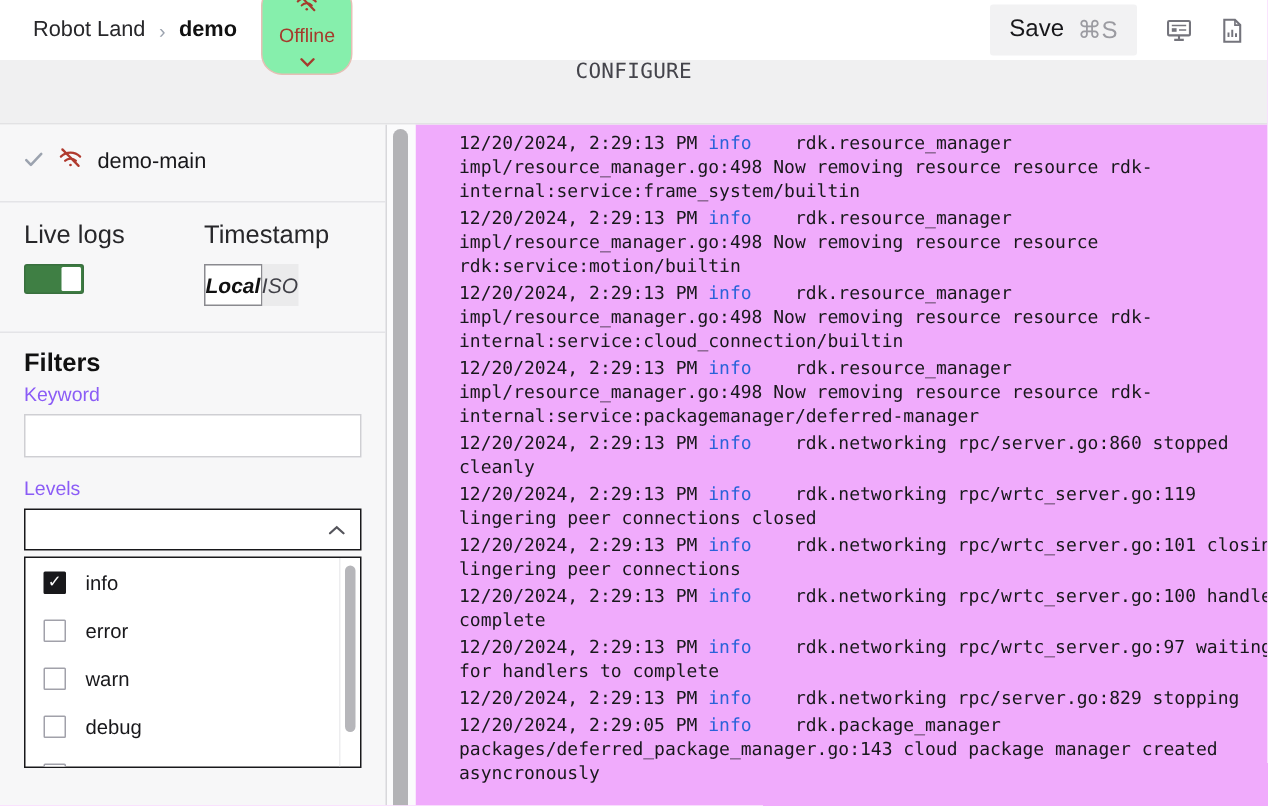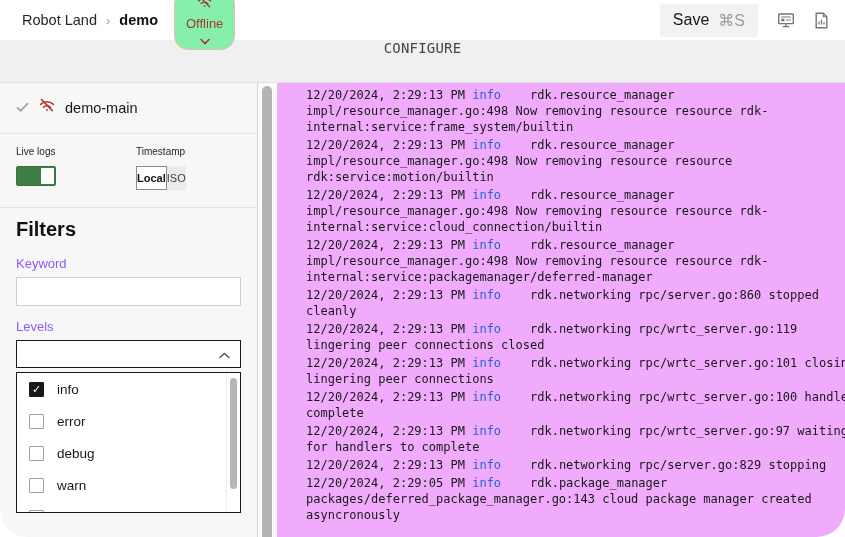--- a/index.html
+++ b/index.html
@@ -1,18 +1,18 @@
 <!DOCTYPE html>
 <html><head>
 <meta charset="utf-8">
 <style>
   * { box-sizing: border-box; margin: 0; padding: 0; }
   html,body { width:845px; height:537px; overflow:hidden; }
   body { font-family:"Liberation Sans", sans-serif; background:#fff; color:#18181b; }
-  .app { width:845px; height:537px; position:relative; overflow:hidden; background:#fff;border-radius:28px; }
+  .app { width:845px; height:537px; position:relative; overflow:hidden; background:#fff; }
 
   
   .header { height:40px; display:flex; align-items:center; justify-content:space-between; padding:0 16px 0 22px; background:#fff; }
   .header-left { display:flex; align-items:center; }
   .breadcrumb { display:flex; align-items:center; gap:9px; font-size:14.5px; color:#27272a; }
   .crumb-sep { color:#9ca3af; font-size:13px; }
   .machine-name { font-weight:700; color:#111; }
   .badge { display:flex; align-items:center; gap:7px; margin-left:16px; background:#86efac; border:1px solid #e5bfb5; border-radius:14px; padding:4px 11px; color:#a53a2c; font-size:13px; cursor:pointer;flex-direction:column; }
   .badge svg { display:block; }
   .header-right { display:flex; align-items:center; gap:19px; }
@@ -27,29 +27,29 @@
 
   
   .content { display:flex; height:454px; overflow:hidden; }
 
   .sidebar { width:258px; min-width:258px; background:#f7f7f8; border-right:1px solid #d8d8db; }
   .side-row1 { display:flex; align-items:center; gap:10px; padding:15px 16px 16px; border-bottom:1px solid #e4e4e7; }
   .part-name { font-size:14.5px; color:#18181b; }
 
   .controls { display:flex; padding:12px 16px 17px; border-bottom:1px solid #e4e4e7; }
   .ctl-col1 { width:120px; }
-  .ctl-label { font-size:10px; color:#27272a; margin-bottom:9px; display:block; }
+  .ctl-label { font-size:17px; color:#27272a; margin-bottom:9px; display:block; }
   .toggle { width:40px; height:20px; background:#3f7f44; border:1px solid #39703e; border-radius:2px; position:relative; cursor:pointer; margin-top:4px; }
   .toggle-knob { position:absolute; top:1px; right:1px; width:13px; height:16px; background:#fff; border-radius:1px; }
   .seg { display:flex; align-items:stretch; }
-  .seg-btn { font-size:11px; padding:5px 0; background:#ebebec; color:#3f3f46; display:flex; align-items:center; cursor:pointer; }
+  .seg-btn { font-size:14px; padding:5px 0; background:#ebebec; color:#3f3f46; display:flex; align-items:center; cursor:pointer;font-style:italic; }
   .seg-btn.selected { background:#fff; border:1px solid #8a8a8f; font-weight:700; color:#111; }
 
   .filters { padding:10px 16px 0; }
-  .filters-title { font-size:20px; font-weight:700; color:#111; margin-bottom:15px; }
+  .filters-title { font-size:17px; font-weight:700; color:#111; margin-bottom:3px; }
   .field-label { font-size:13px; color:#8b5cf6; display:block; margin-bottom:6px; }
   .text-input { width:100%; height:29px; border:1px solid #cfcfd3; background:#fff; padding:0 8px; font-size:13px; font-family:inherit; margin-bottom:13px; }
   .select-box { height:28px; border:1px solid #18181b; background:#fff; display:flex; align-items:center; justify-content:flex-end; padding:0 10px; cursor:pointer; }
   .dropdown { margin-top:4px; border:1px solid #18181b; background:#fff; height:141px; overflow:hidden; position:relative; }
   .dd-item { display:flex; align-items:center; gap:13px; height:32px; padding-left:12px; cursor:pointer; }
   .checkbox { width:15px; height:15px; border:1.5px solid #a1a1aa; border-radius:1px; background:#fff; flex:none; }
   .checkbox.checked { background:#18181b; border-color:#18181b; color:#fff; display:flex; align-items:center; justify-content:center; font-size:11px; line-height:1; }
   .dd-label { font-size:13.5px; color:#18181b; }
   .dd-scroll-line { position:absolute; top:0; bottom:0; right:13px; width:1px; background:#ededef; }
   .dd-thumb { position:absolute; top:5px; right:3px; width:7px; height:111px; background:#b6b6ba; border-radius:4px; cursor:pointer; }
@@ -180,25 +180,25 @@
         <div class="dd-item">
               <div class="checkbox checked">✓</div>
               <span class="dd-label">info</span>
             </div>
             <div class="dd-item">
               <div class="checkbox"></div>
               <span class="dd-label">error</span>
             </div>
             <div class="dd-item">
               <div class="checkbox"></div>
+              <span class="dd-label">warn</span>
+            </div>
+            <div class="dd-item">
+              <div class="checkbox"></div>
               <span class="dd-label">debug</span>
-            </div>
-            <div class="dd-item">
-              <div class="checkbox"></div>
-              <span class="dd-label">warn</span>
             </div>
             <div class="dd-item">
               <div class="checkbox"></div>
               <span class="dd-label"></span>
             </div>
           </div>
       </div>
     </aside>
 
     <div class="vscroll">

